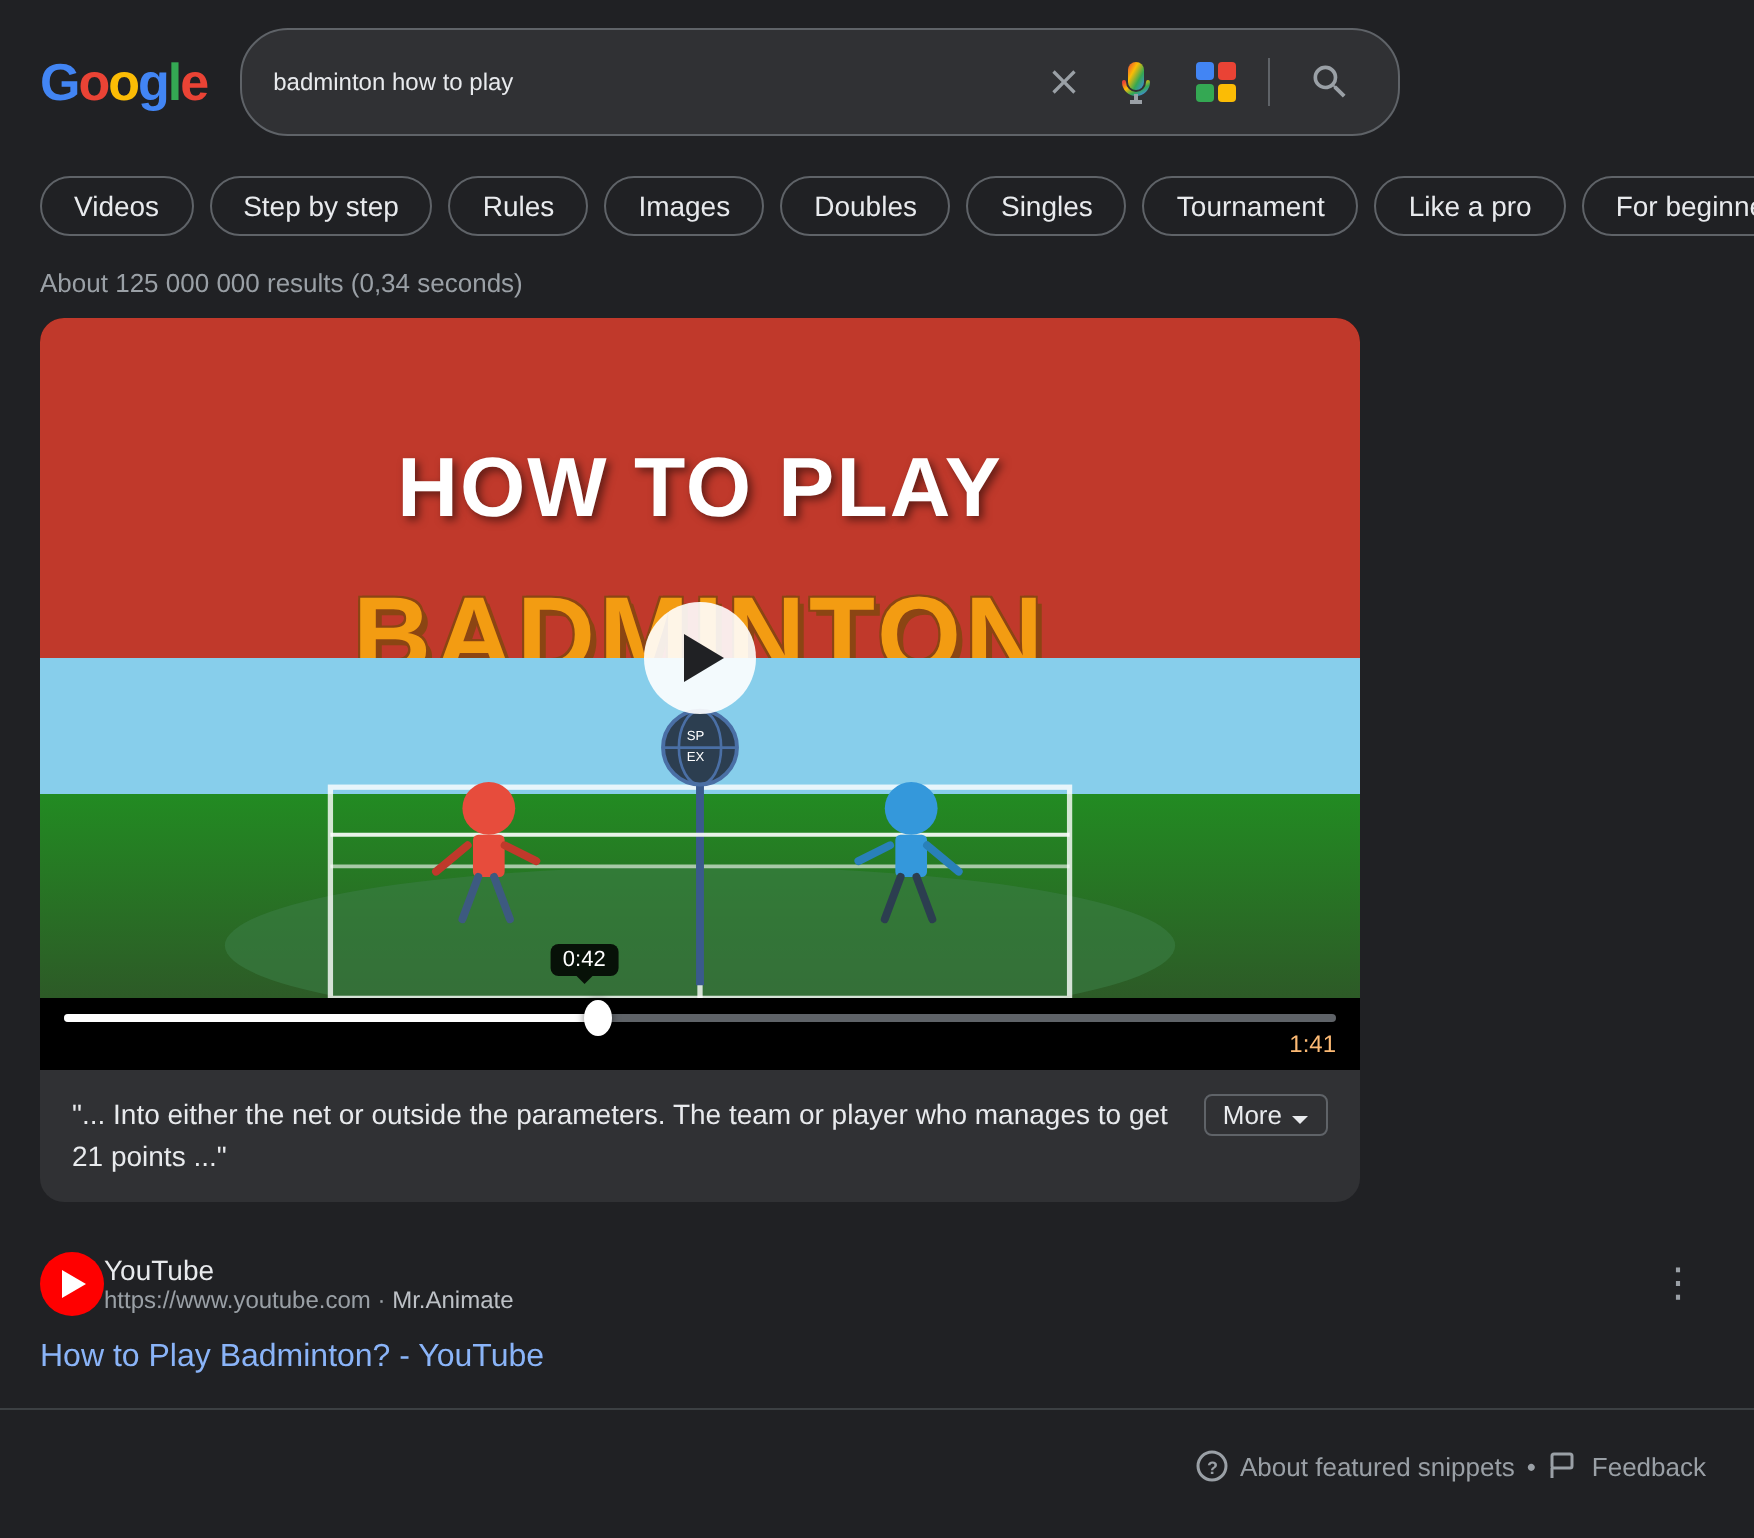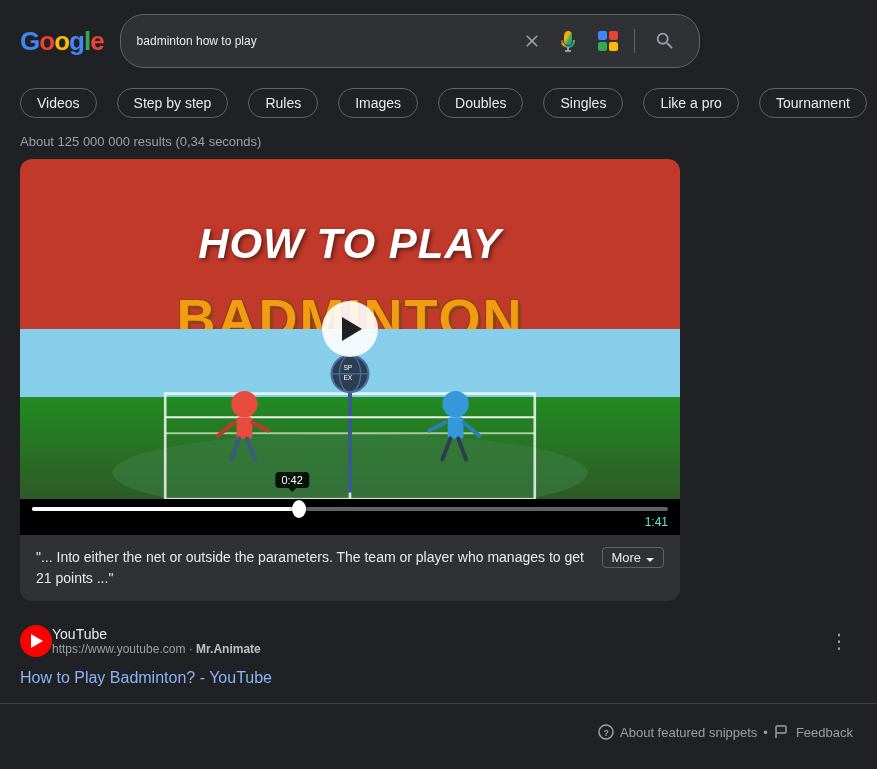--- a/index.html
+++ b/index.html
@@ -88,21 +88,21 @@
       width: 1px;
       height: 24px;
       background: #5f6368;
     }
 
     
     .chips-row {
       display: flex;
       align-items: center;
       padding: 6px 20px 10px;
-      gap: 20px;
+      gap: 8px;
       overflow-x: auto;
       scrollbar-width: none;
     }
     .chips-row::-webkit-scrollbar { display: none; }
 
     .chip {
       border: 1px solid #5f6368;
       border-radius: 50px;
       padding: 6px 16px;
       font-size: 14px;
@@ -147,21 +147,20 @@
       justify-content: center;
       position: relative;
     }
 
     .how-to-play-text {
       font-size: 42px;
       font-weight: 900;
       color: white;
       text-shadow: 2px 2px 4px rgba(0,0,0,0.5);
       letter-spacing: 1px;
-      font-style: italic;
     }
 
     .badminton-text {
       position: absolute;
       bottom: -20px;
       left: 50%;
       transform: translateX(-50%);
       font-size: 54px;
       font-weight: 900;
       color: #f39c12;
@@ -256,21 +255,21 @@
       border-top-color: rgba(0,0,0,0.85);
     }
 
     .controls-bottom {
       display: flex;
       justify-content: flex-end;
       align-items: center;
     }
 
     .duration-text {
-      color: #5eead4;
+      color: #fdba74;
       font-size: 12px;
       text-align: center;
     }
 
     
     .snippet-area {
       padding: 12px 16px;
       display: flex;
       align-items: flex-start;
       gap: 8px;
@@ -330,21 +329,20 @@
       font-size: 14px;
       color: #e8eaed;
       font-weight: 500;
     }
     .source-url {
       font-size: 12px;
       color: #9aa0a6;
     }
     .source-url .author {
       color: #bdc1c6;
-      font-weight: bold;
     }
 
     .source-more {
       color: #9aa0a6;
       font-size: 20px;
       cursor: pointer;
       padding: 4px 8px;
     }
 
     .video-link {
@@ -455,22 +453,22 @@
 </div>
 
 <div class="chips-row">
 
 <div class="chip">Videos</div>
     <div class="chip">Step by step</div>
     <div class="chip">Rules</div>
     <div class="chip">Images</div>
     <div class="chip">Doubles</div>
     <div class="chip">Singles</div>
+    <div class="chip">Tournament</div>
     <div class="chip">Like a pro</div>
-    <div class="chip">Tournament</div>
     <div class="chip">For beginners</div>
   </div>
 
 <div class="results-info">About 125 000 000 results (0,34 seconds)</div>
 
 <div class="video-card">
   <div class="video-thumbnail">
 
     <div class="thumbnail-top">
       <div class="how-to-play-text">HOW TO PLAY</div>

